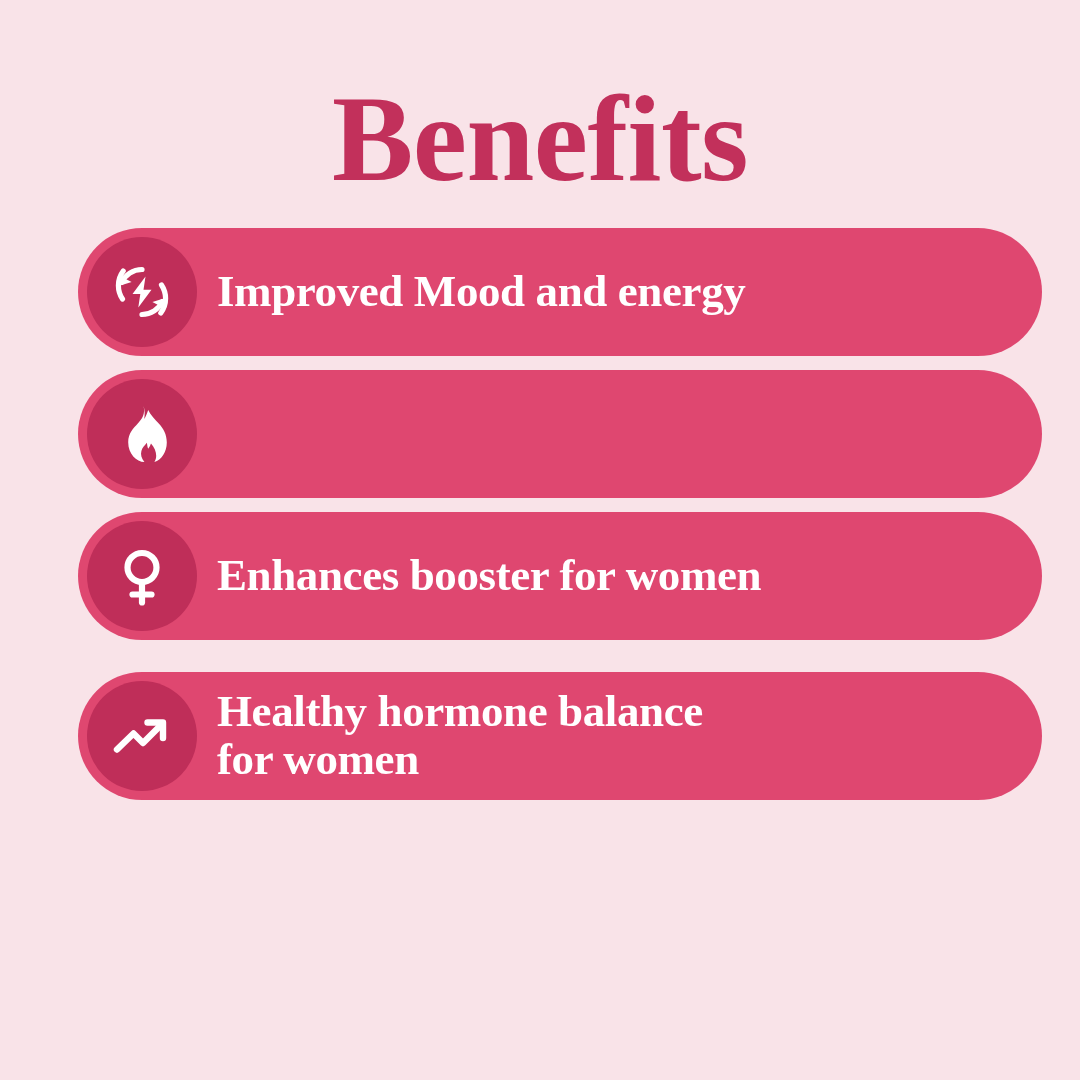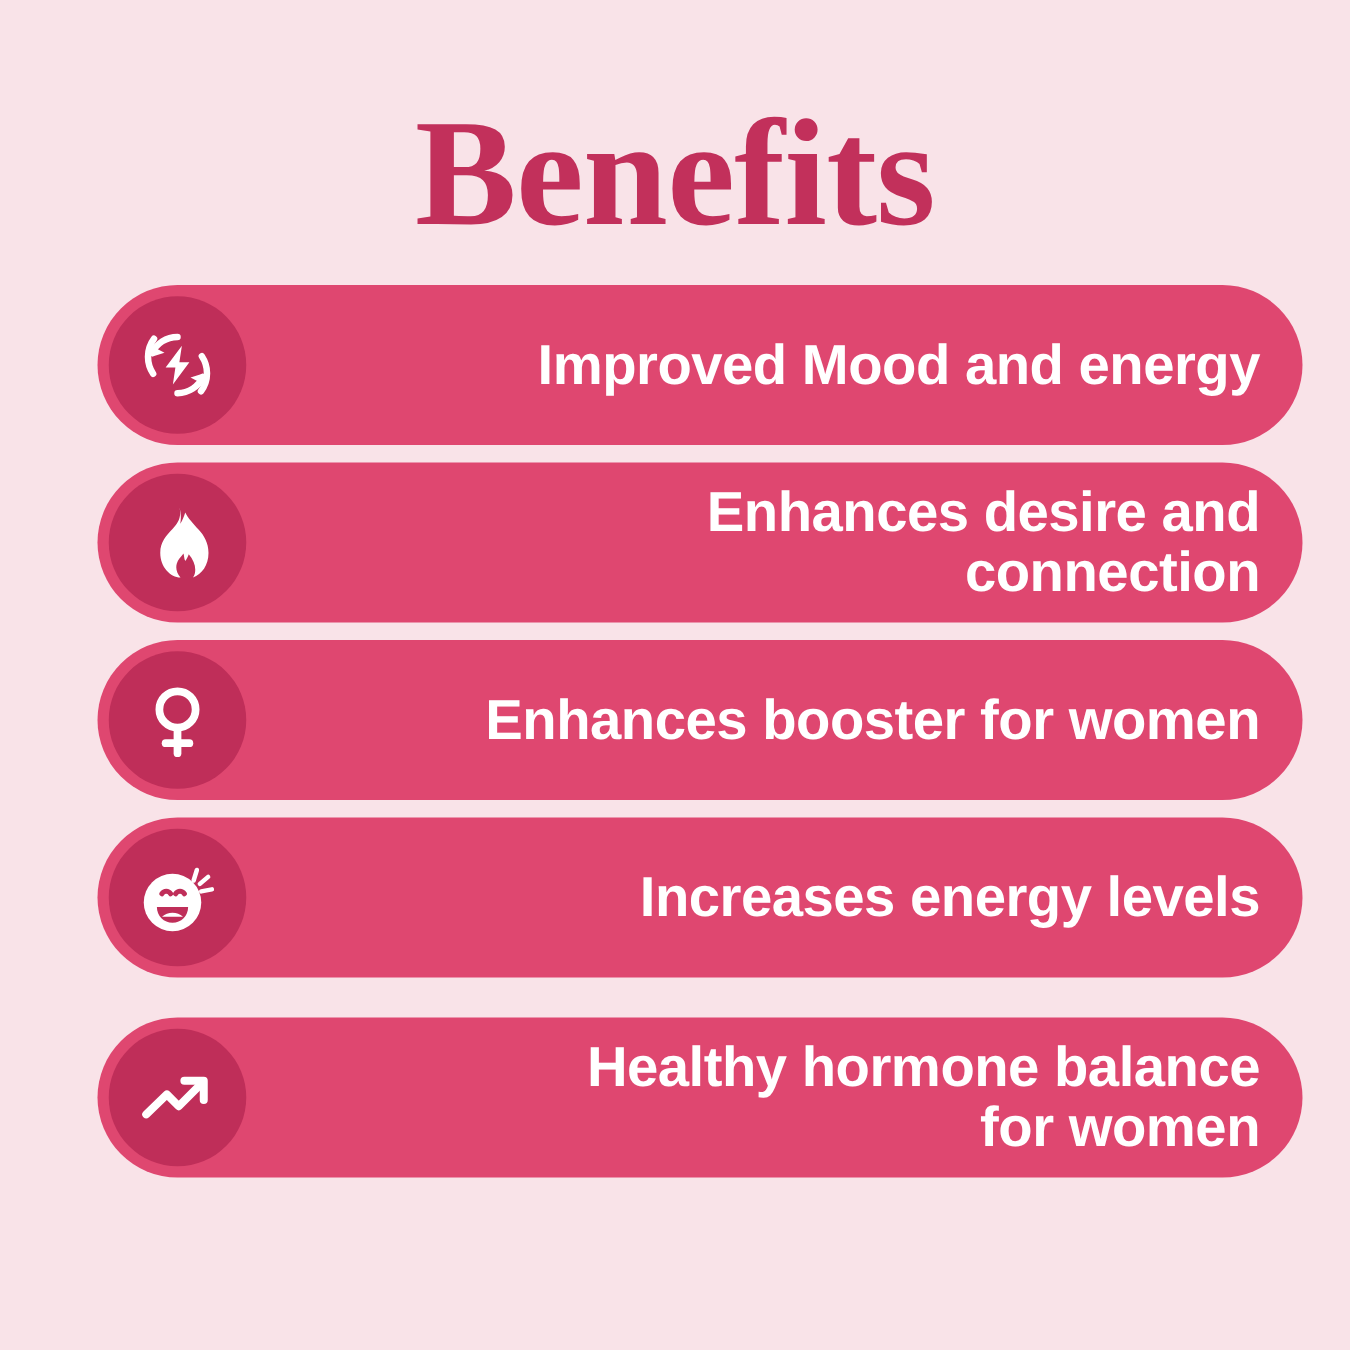--- a/index.html
+++ b/index.html
@@ -78,28 +78,27 @@
   }
   .icon-badge svg {
     width: 64px;
     height: 64px;
     display: block;
   }
 
   .benefit-label {
     flex: 1 1 auto;
     color: #ffffff;
-    font-family: Liberation Sans, sans-serif;
+    font-family: Liberation Serif, serif;
     font-weight: 700;
     font-size: 45px;
     line-height: 1.06;
     letter-spacing: -0.4px;
     white-space: pre-line;
     padding-right: 6px;
-    text-align: right;
   }
 
   
   .row-2 .benefit-label,
   .row-5 .benefit-label { font-size: 45px; }
 </style>
 </head>
 <body>
 
 <div class="poster">
@@ -124,50 +123,33 @@
       </div>
       <div class="benefit-label">Improved Mood and energy</div>
     </div>
 
     <div class="benefit-row row-2">
       <div class="icon-badge">
         <svg viewBox="0 0 64 64" fill="none" aria-hidden="true">
           <path d="M33.6 4c1.8 8.2-1.4 12.6-5.6 17.2-4.6 5.0-9.8 10.0-9.8 19.0 0 11.6 8.2 19.8 16.2 19.8-3.0-3.6-4.0-7.2-3.0-11.0 0.9-3.4 3.4-5.6 5.4-8.2 0.6 2.0 0.4 4.2 1.4 6.0 1.2-1.6 2.2-3.4 2.8-5.4 3.4 4.0 5.2 8.2 5.2 12.4 0 2.4-0.6 4.4-1.8 6.2 7.0-2.4 12.4-10.0 12.4-19.6 0-8.2-3.6-14.0-7.8-18.6C45 17.4 40.2 12.4 38.2 8c-1.2 3.6-2.2 6.4-4.0 9.0 0.8-4.4 0.6-8.8-0.6-13z" fill="#ffffff"></path>
         </svg>
       </div>
-      <div class="benefit-label">Enhances desire and
-connection</div>
     </div>
 
     <div class="benefit-row row-3">
       <div class="icon-badge">
         <svg viewBox="0 0 64 64" fill="none" aria-hidden="true">
           <circle cx="32" cy="23.5" r="14.5" stroke="#ffffff" stroke-width="6.2"></circle>
           <path d="M32 38.5v20" stroke="#ffffff" stroke-width="6.2" stroke-linecap="round"></path>
           <path d="M22.5 50.5h19" stroke="#ffffff" stroke-width="6.2" stroke-linecap="round"></path>
         </svg>
       </div>
       <div class="benefit-label">Enhances booster for women</div>
     </div>
 
-    <div class="benefit-row row-4">
-      <div class="icon-badge">
-        <svg viewBox="0 0 64 64" fill="none" aria-hidden="true">
-          <circle cx="28" cy="36" r="23" fill="#ffffff"></circle>
-          <path d="M19.5 29.0c1.8-2.6 5.2-2.6 7.0 0" stroke="#bf2e59" stroke-width="4.0" stroke-linecap="round"></path>
-          <path d="M30.5 29.0c1.8-2.6 5.2-2.6 7.0 0" stroke="#bf2e59" stroke-width="4.0" stroke-linecap="round"></path>
-          <path d="M15.5 39.5h25c0 7.2-5.6 12.6-12.5 12.6S15.5 46.7 15.5 39.5z" fill="#bf2e59"></path>
-          <path d="M19.6 47.4c2.4-2.2 5.2-3.3 8.4-3.3 3.2 0 6.0 1.1 8.4 3.3" fill="#ffffff"></path>
-          <path d="M47.5 10.0l-2.6 8.4" stroke="#ffffff" stroke-width="3.6" stroke-linecap="round"></path>
-          <path d="M56.5 15.5l-6.6 5.6" stroke="#ffffff" stroke-width="3.6" stroke-linecap="round"></path>
-          <path d="M59.5 25.5l-8.5 1.6" stroke="#ffffff" stroke-width="3.6" stroke-linecap="round"></path>
-        </svg>
-      </div>
-      <div class="benefit-label">Increases energy levels</div>
-    </div>
 
     <div class="benefit-row row-5">
       <div class="icon-badge">
         <svg viewBox="0 0 64 64" fill="none" aria-hidden="true">
           <path d="M7 45.5L23.5 29.5l9.5 9.5L51 21" stroke="#ffffff" stroke-width="6.4" stroke-linecap="round" stroke-linejoin="round"></path>
           <path d="M37.5 18.5H53v15.5" stroke="#ffffff" stroke-width="6.4" stroke-linecap="round" stroke-linejoin="round"></path>
         </svg>
       </div>
       <div class="benefit-label">Healthy hormone balance
 for women</div>

